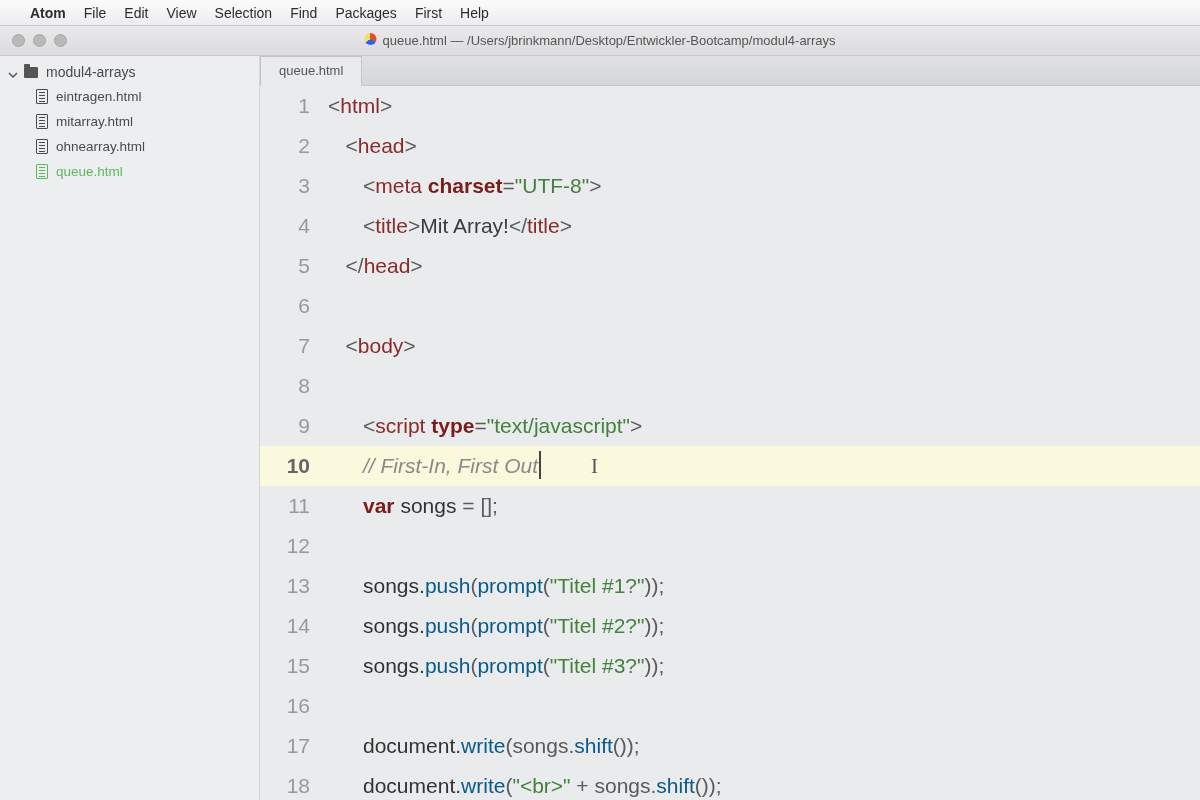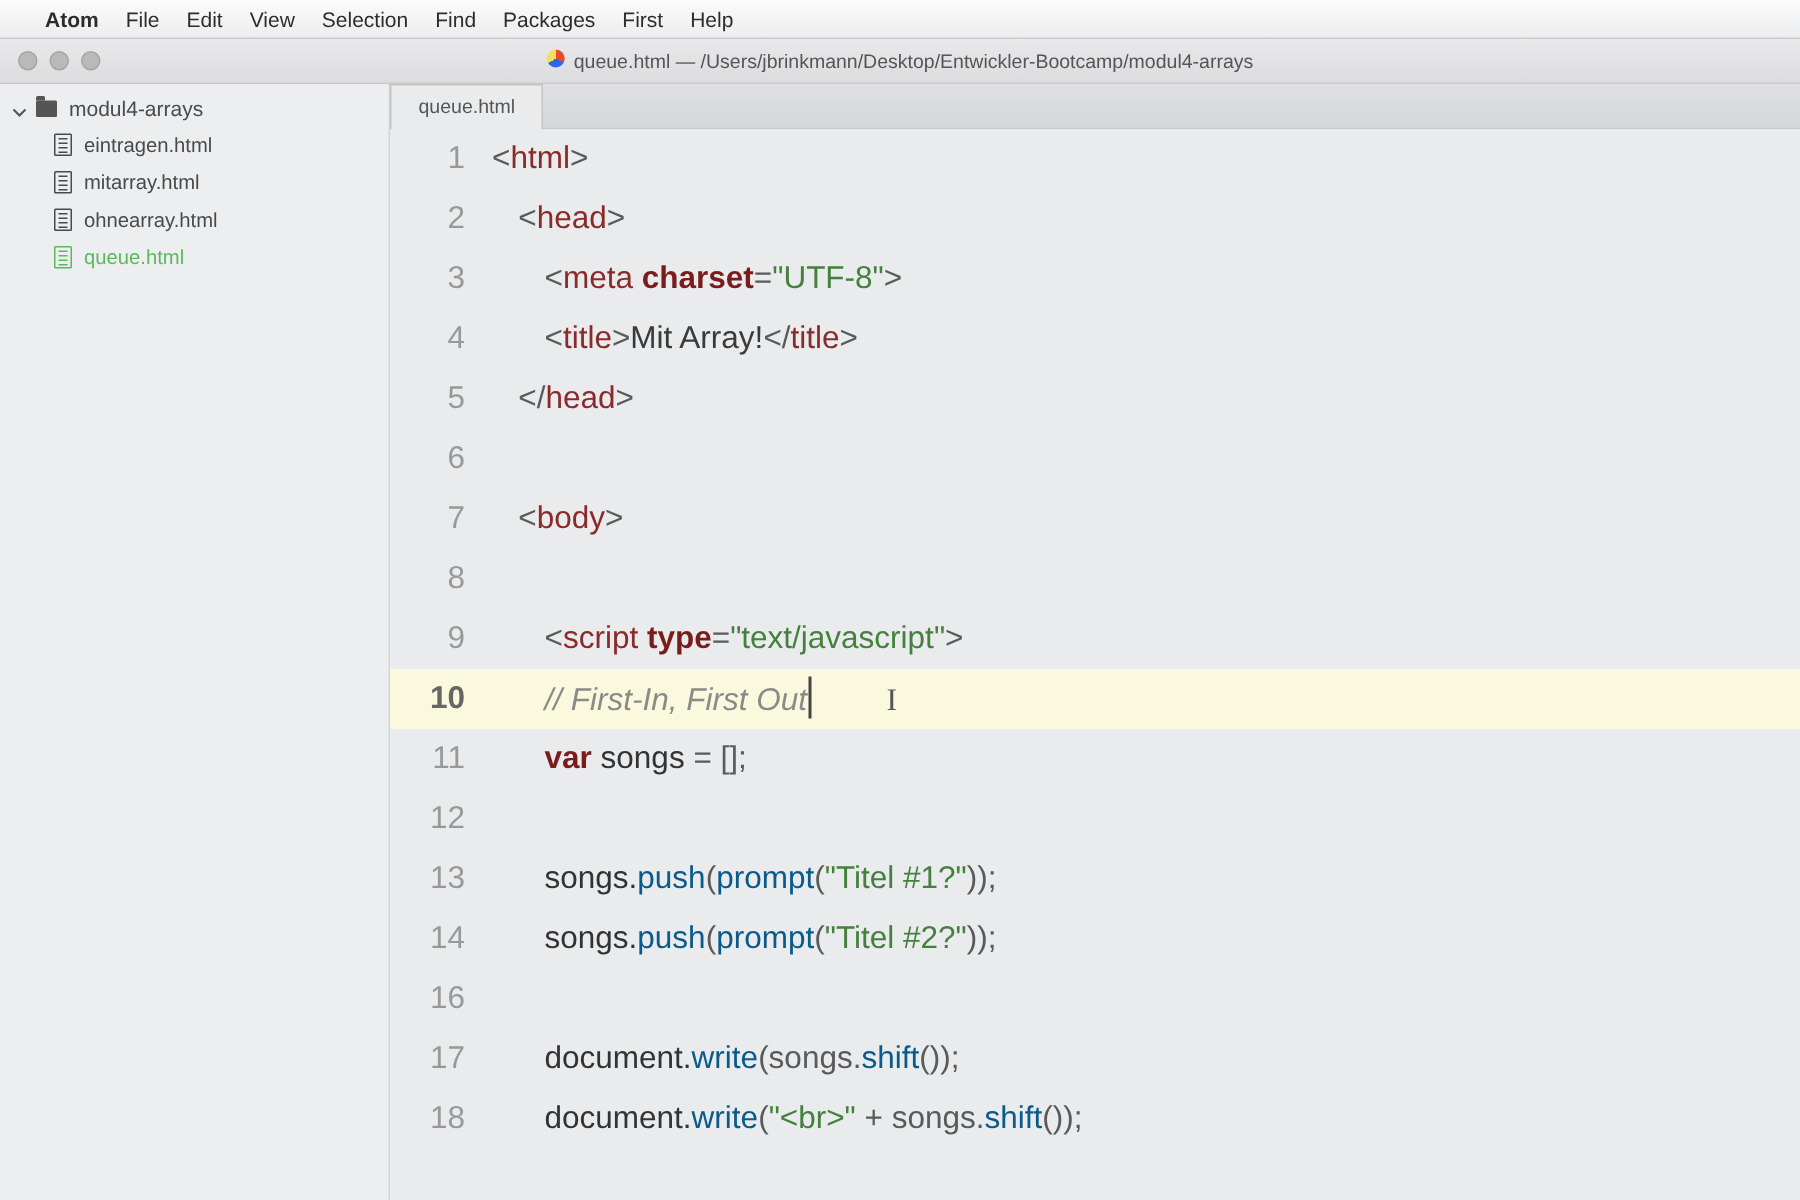--- a/index.html
+++ b/index.html
@@ -167,20 +167,24 @@
         </div>
         <div class="coderow">
           <div class="gutter">13</div>
           <div class="codetext">      <span class="sy-var">songs.</span><span class="sy-fn">push</span><span class="sy-punc">(</span><span class="sy-fn">prompt</span><span class="sy-punc">(</span><span class="sy-str">"Titel #1?"</span><span class="sy-punc">));</span></div>
         </div>
         <div class="coderow">
           <div class="gutter">14</div>
           <div class="codetext">      <span class="sy-var">songs.</span><span class="sy-fn">push</span><span class="sy-punc">(</span><span class="sy-fn">prompt</span><span class="sy-punc">(</span><span class="sy-str">"Titel #2?"</span><span class="sy-punc">));</span></div>
         </div>
         <div class="coderow">
+          <div class="gutter">15</div>
+          <div class="codetext">      <span class="sy-var">songs.</span><span class="sy-fn">push</span><span class="sy-punc">(</span><span class="sy-fn">prompt</span><span class="sy-punc">(</span><span class="sy-str">"Titel #3?"</span><span class="sy-punc">));</span></div>
+        </div>
+        <div class="coderow">
           <div class="gutter">16</div>
           <div class="codetext"></div>
         </div>
         <div class="coderow">
           <div class="gutter">17</div>
           <div class="codetext">      <span class="sy-var">document.</span><span class="sy-fn">write</span><span class="sy-punc">(songs.</span><span class="sy-fn">shift</span><span class="sy-punc">());</span></div>
         </div>
         <div class="coderow">
           <div class="gutter">18</div>
           <div class="codetext">      <span class="sy-var">document.</span><span class="sy-fn">write</span><span class="sy-punc">(</span><span class="sy-str">"&lt;br&gt;"</span><span class="sy-punc"> + songs.</span><span class="sy-fn">shift</span><span class="sy-punc">());</span></div>

